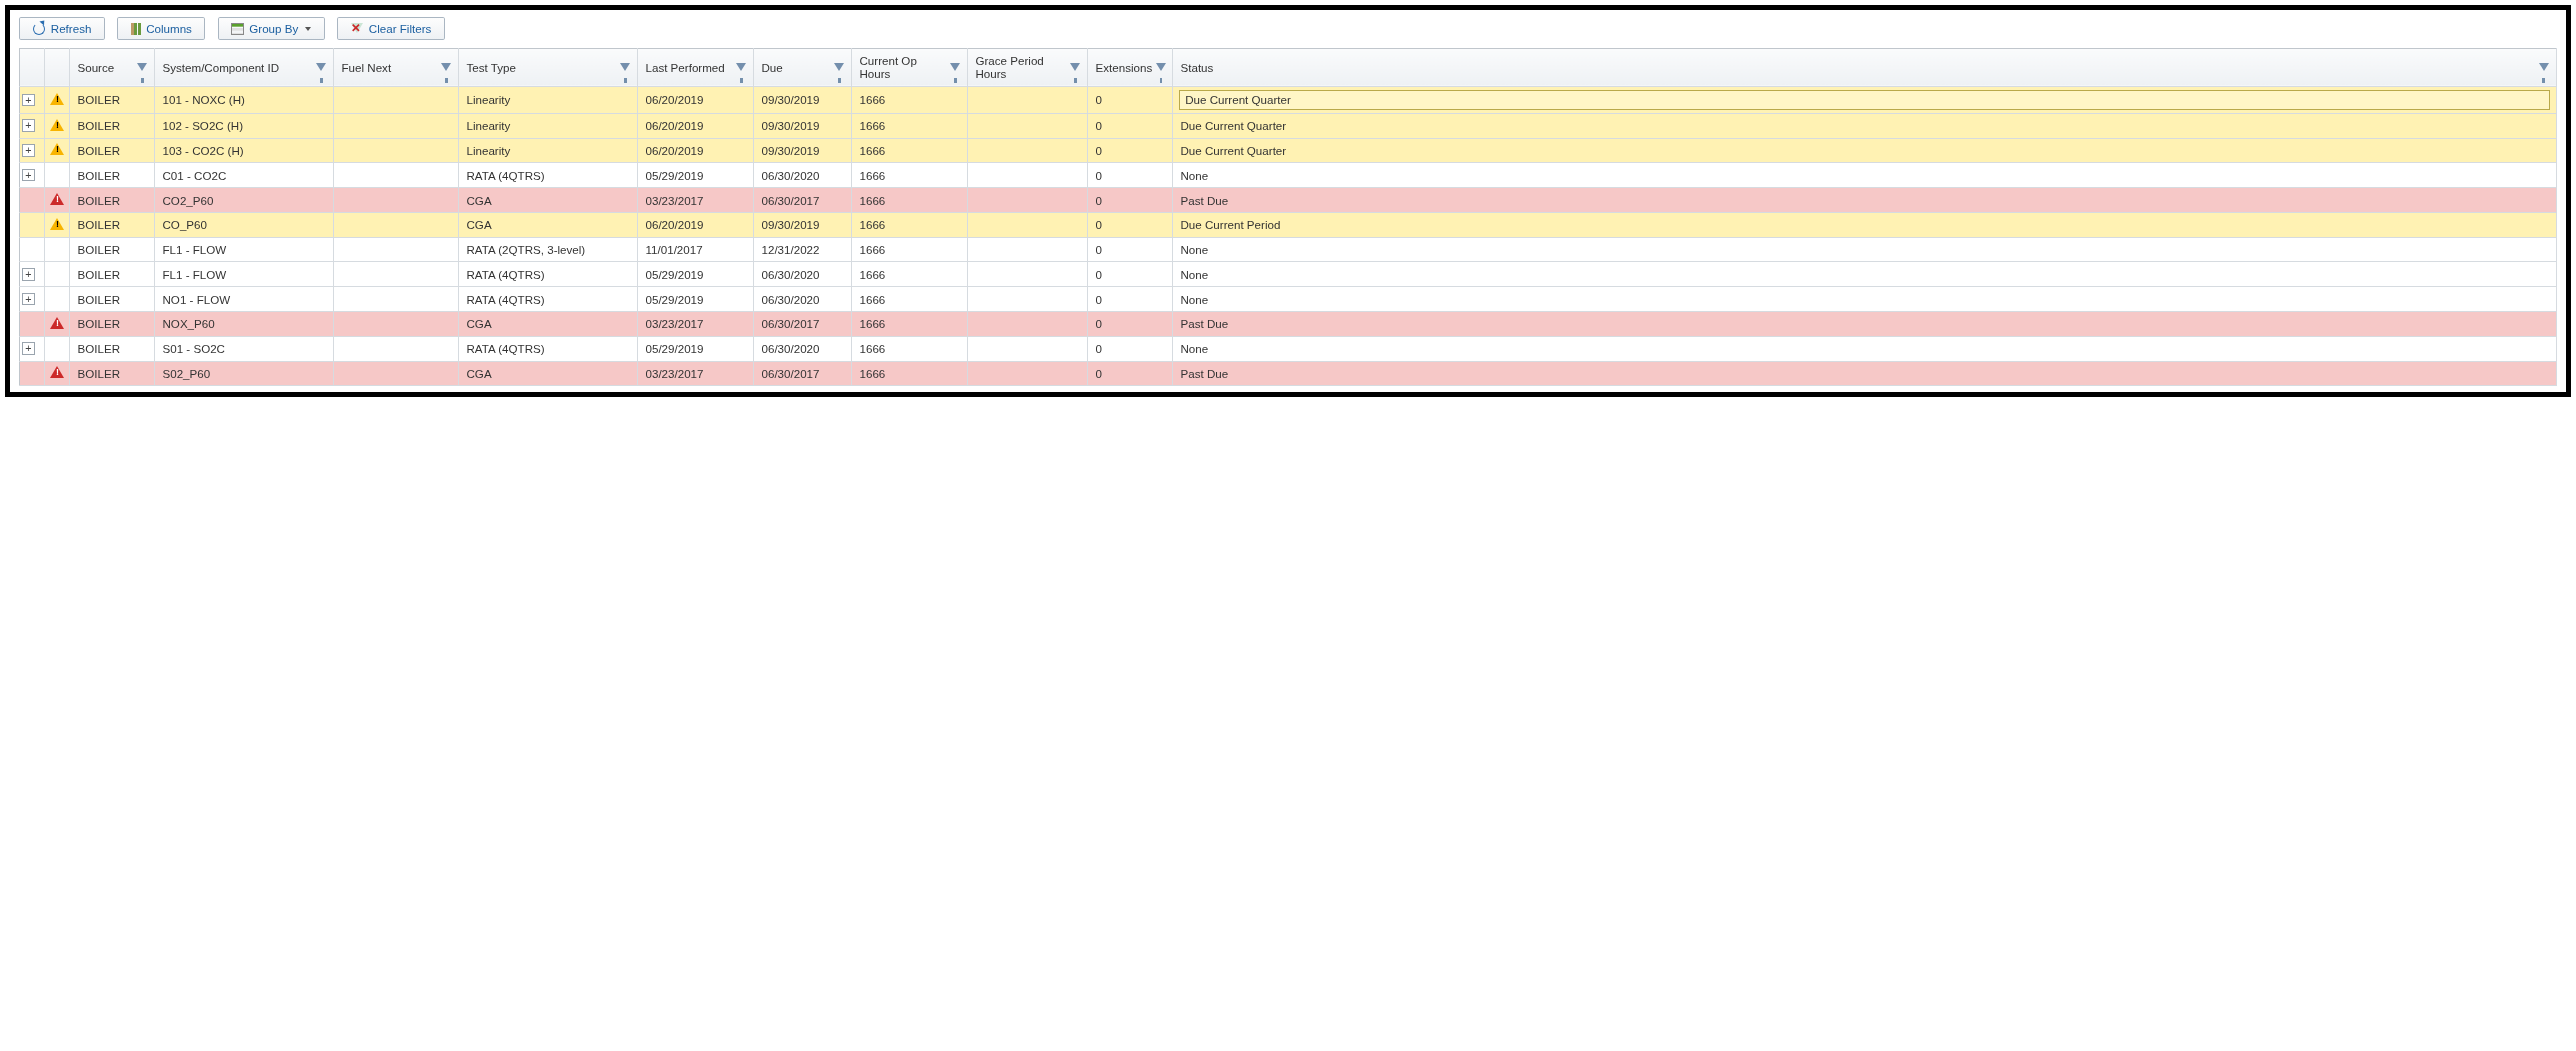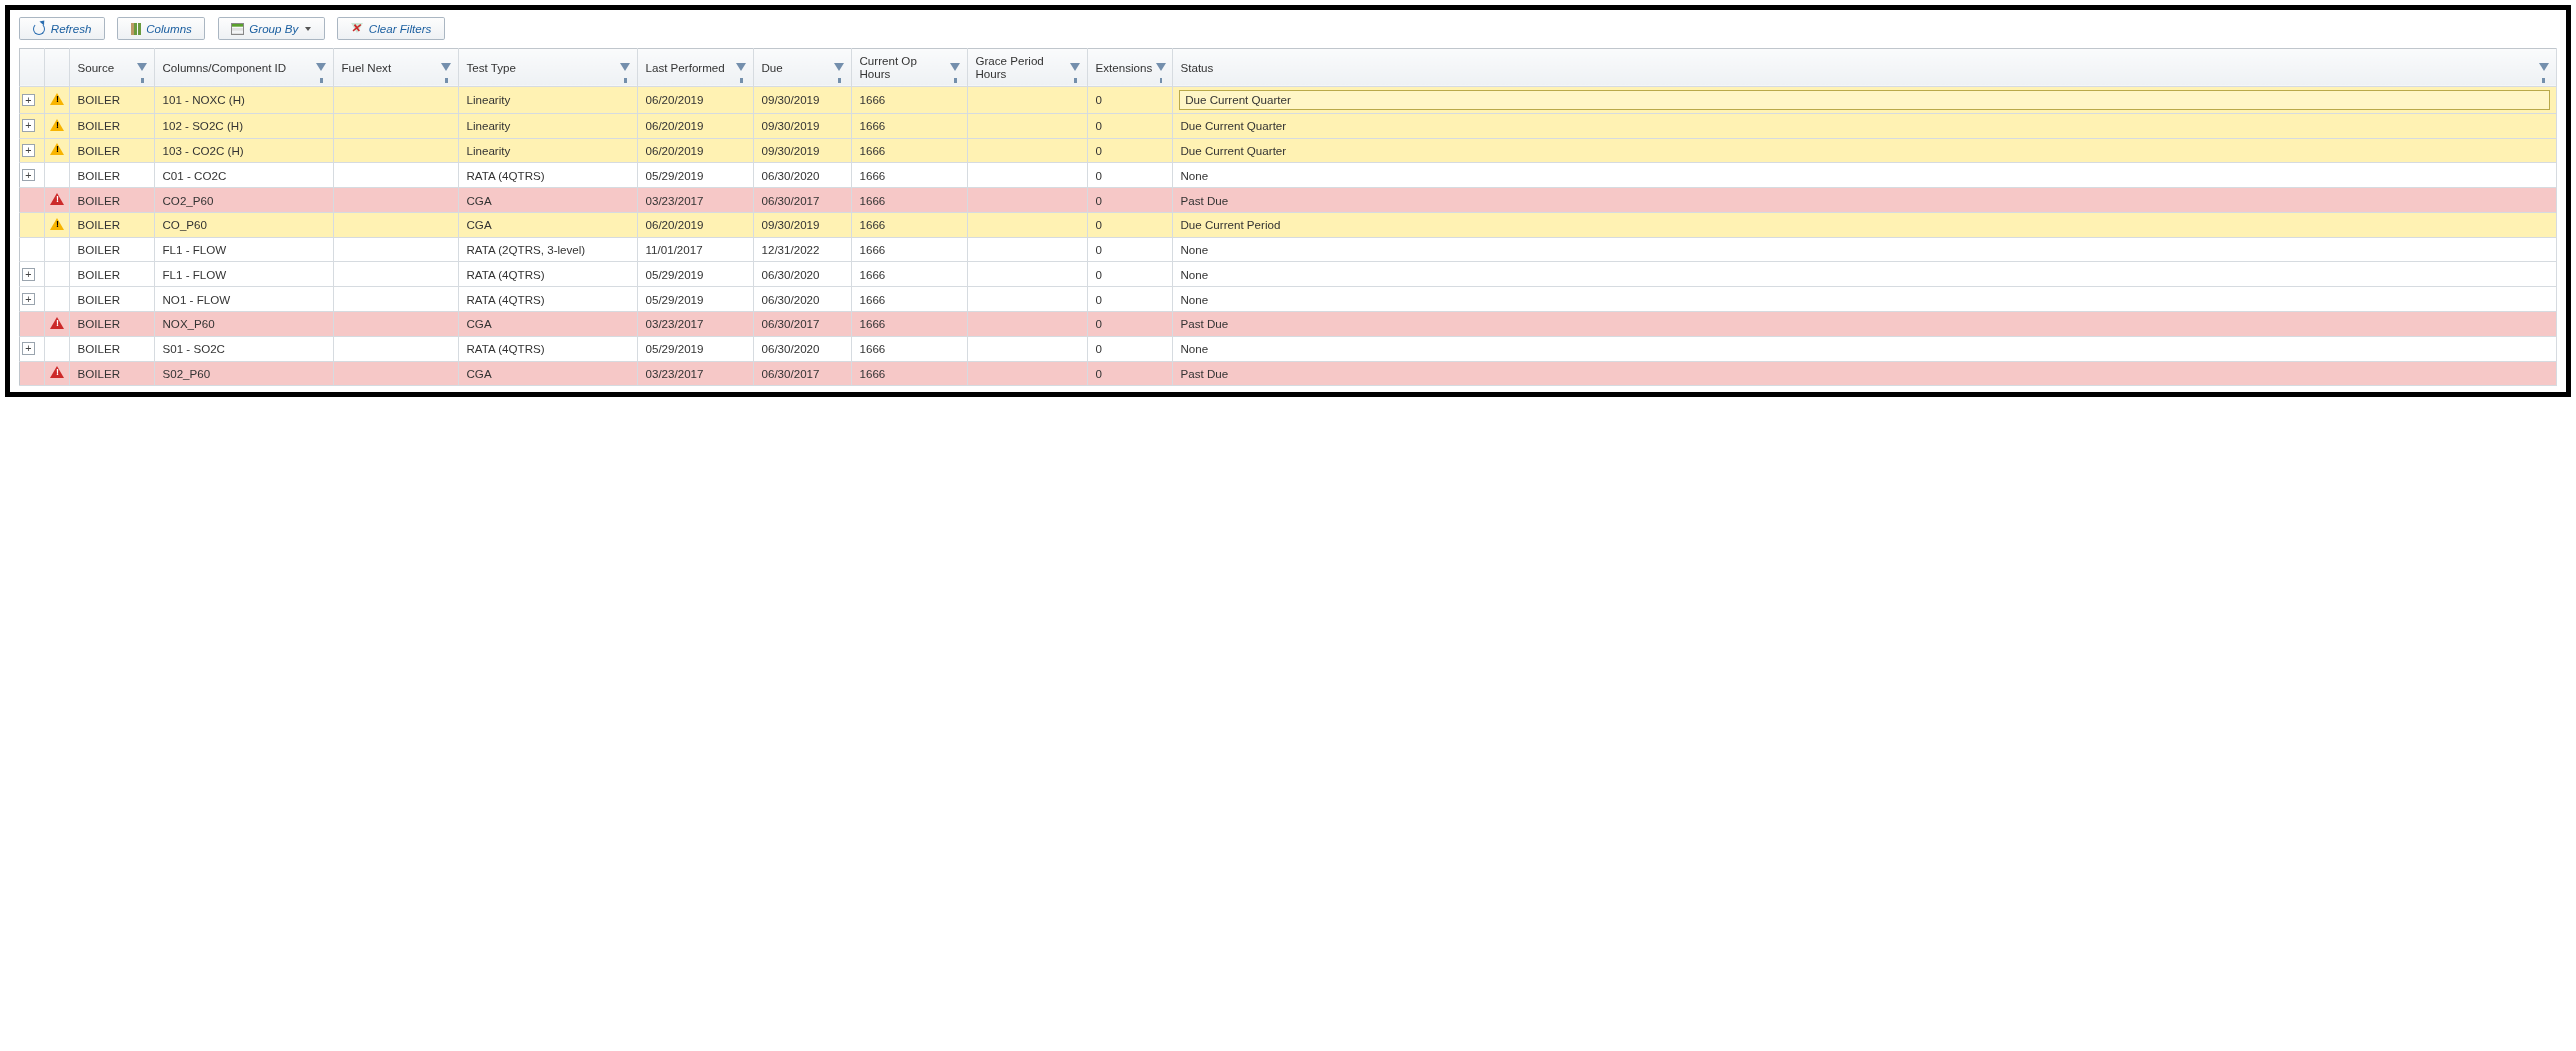--- a/index.html
+++ b/index.html
@@ -87,21 +87,20 @@
     gap: 5.4px;
     background: linear-gradient(#fdfdfd, #eef1f4);
     border: 0.9px solid #aab6c2;
     padding: 3.6px 12.5px;
     font-size: 11.6px;
     color: #1b5fa0;
     cursor: pointer;
     min-height: 23px;
     border-radius: 1.8px;
     white-space: nowrap;
-    font-style: italic;
   }
   .dropdown-caret {
     width: 0; height: 0;
     border-left: 3.6px solid transparent;
     border-right: 3.6px solid transparent;
     border-top: 4.5px solid #555;
     margin-left: 1.8px;
   }
   .icon-refresh {
     width: 12.5px; height: 12.5px;
@@ -313,21 +312,21 @@
             </div>
           </th>
           <th>
             <div class="hdr">
               <span>Source</span>
               <span class="funnel"></span>
             </div>
           </th>
           <th>
             <div class="hdr">
-              <span>Columns/Component ID</span>
+              <span>System/Component ID</span>
               <span class="funnel"></span>
             </div>
           </th>
           <th>
             <div class="hdr">
               <span>Fuel Next</span>
               <span class="funnel"></span>
             </div>
           </th>
           <th>

